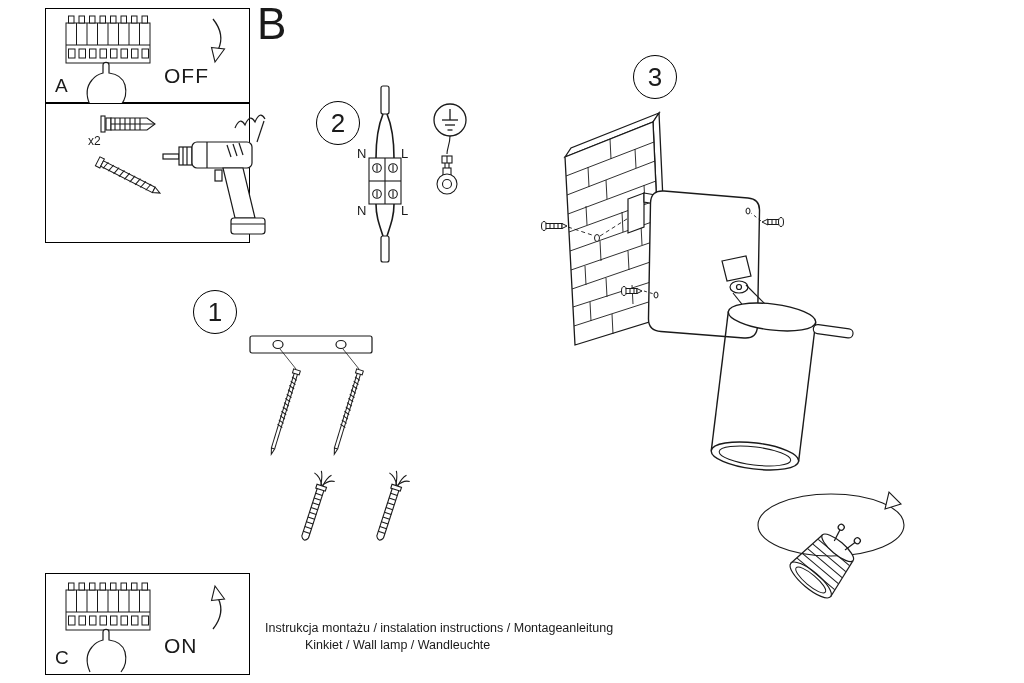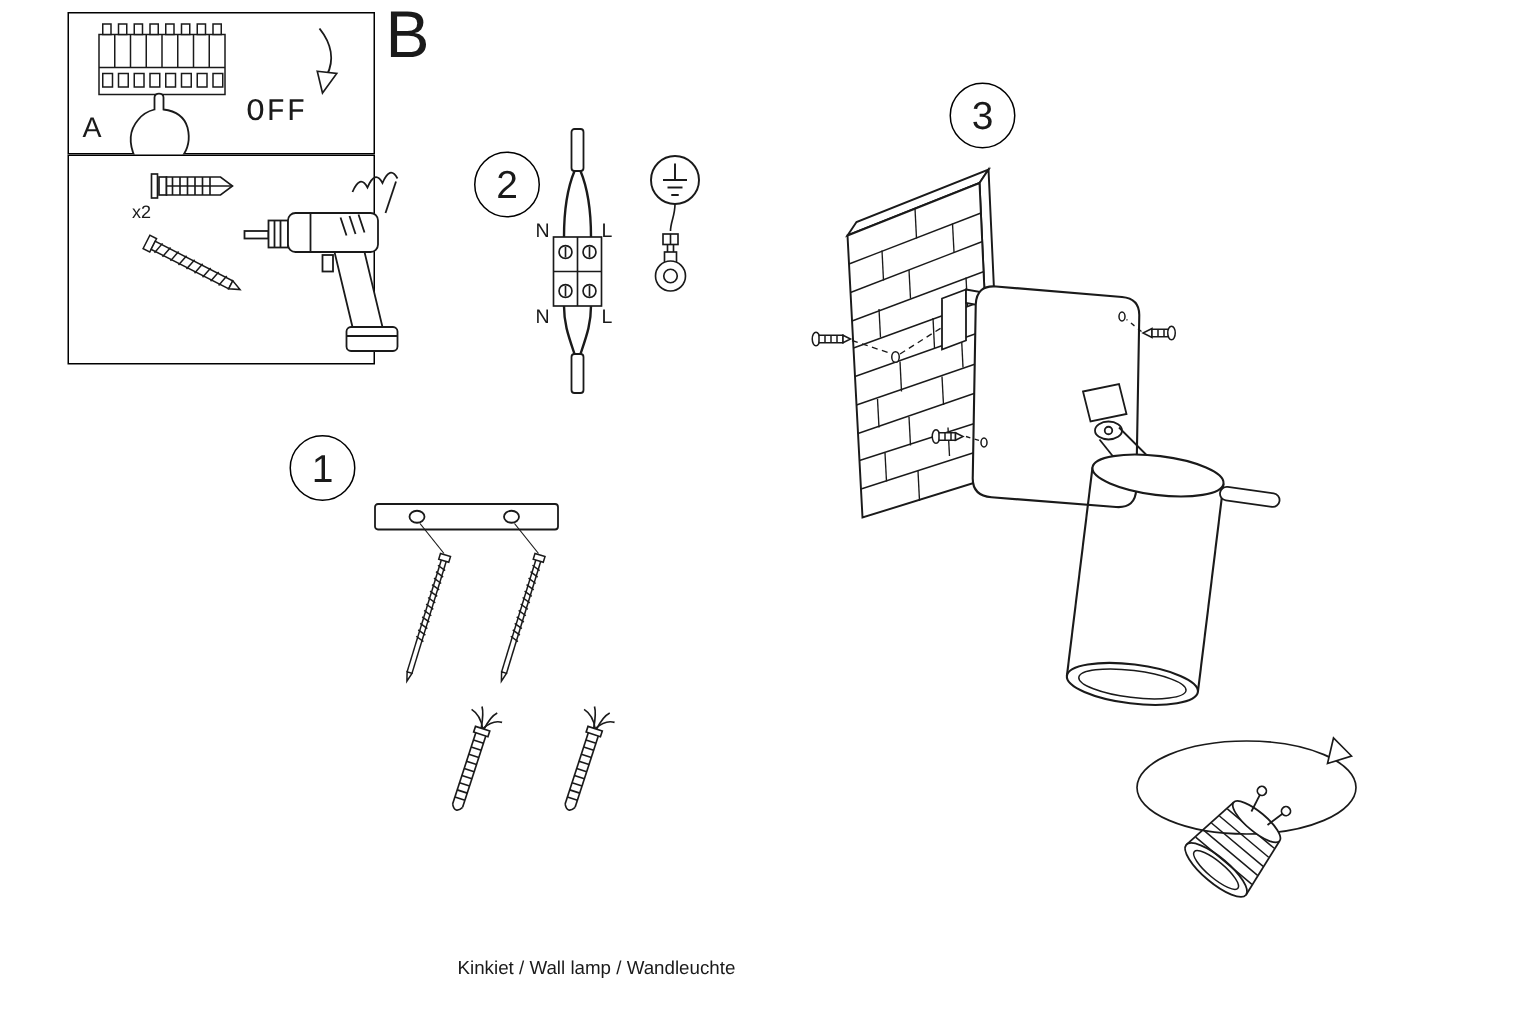--- a/index.html
+++ b/index.html
@@ -2,21 +2,21 @@
 <html><head>
 <meta charset="utf-8">
 <style>
   html,body{margin:0;padding:0;background:#fff;}
   .sheet{position:relative;width:1024px;height:683px;background:#fff;overflow:hidden;
          font-family:"Liberation Sans",sans-serif;color:#1a1a1a;}
   .box{position:absolute;border:1.6px solid #000;background:#fff;box-sizing:border-box;}
   .bigB{position:absolute;font-size:44px;line-height:1;}
   .circle{position:absolute;width:42px;height:42px;border:1.7px solid #000;border-radius:50%;
           display:flex;align-items:center;justify-content:center;font-size:26px;background:#fff;}
-  .state{position:absolute;font-size:21px;letter-spacing:1px;font-family:Liberation Mono, monospace;}
+  .state{position:absolute;font-size:21px;letter-spacing:1px;}
   .corner{position:absolute;font-size:19px;}
   .nl{position:absolute;font-size:13px;}
   .footer-line{position:absolute;font-size:12.5px;white-space:nowrap;}
   .qty{position:absolute;font-size:12px;}
   .abs{position:absolute;}
   svg{display:block;overflow:visible;}
 </style>
 </head>
 <body>
 
@@ -336,16 +336,29 @@
         <line x1="269.6" y1="456" x2="310.4" y2="456" stroke-width="1"></line>
         <ellipse cx="290" cy="450" rx="20" ry="6.5"></ellipse>
         <line x1="283" y1="447" x2="280" y2="434"></line>
           <circle cx="279.5" cy="432" r="3"></circle>
         <line x1="297" y1="447" x2="300" y2="434"></line>
           <circle cx="300.5" cy="432" r="3"></circle>
       </g>
     </svg>
   </div>
 
-
+  <div class="box" style="left:45px;top:573px;width:205px;height:102px;">
+    <svg width="202" height="99" viewBox="0 0 202 99">
+      <use href="#sym-breaker" x="20" y="9"></use>
+      <use href="#sym-hand" x="38" y="55"></use>
+      <g stroke="#1a1a1a" fill="none" stroke-width="1.3">
+        <path d="M167,55 C175,45 177,34 172,24"></path>
+        <polygon points="165.5,26.5 178.5,25 169,12" fill="#fff" stroke-width="1.1"></polygon>
+      </g>
+    </svg>
+    <span class="state" style="left:118px;top:60px;">ON</span>
+    <span class="corner" style="left:9px;top:73px;">C</span>
+  </div>
+
+  <span class="footer-line" style="left:265px;top:621px;">Instrukcja montażu / instalation instructions / Montageanleitung</span>
   <span class="footer-line" style="left:265px;top:638px;margin-left:40px;">Kinkiet / Wall lamp / Wandleuchte</span>
 
 </div>
 
 </body></html>

